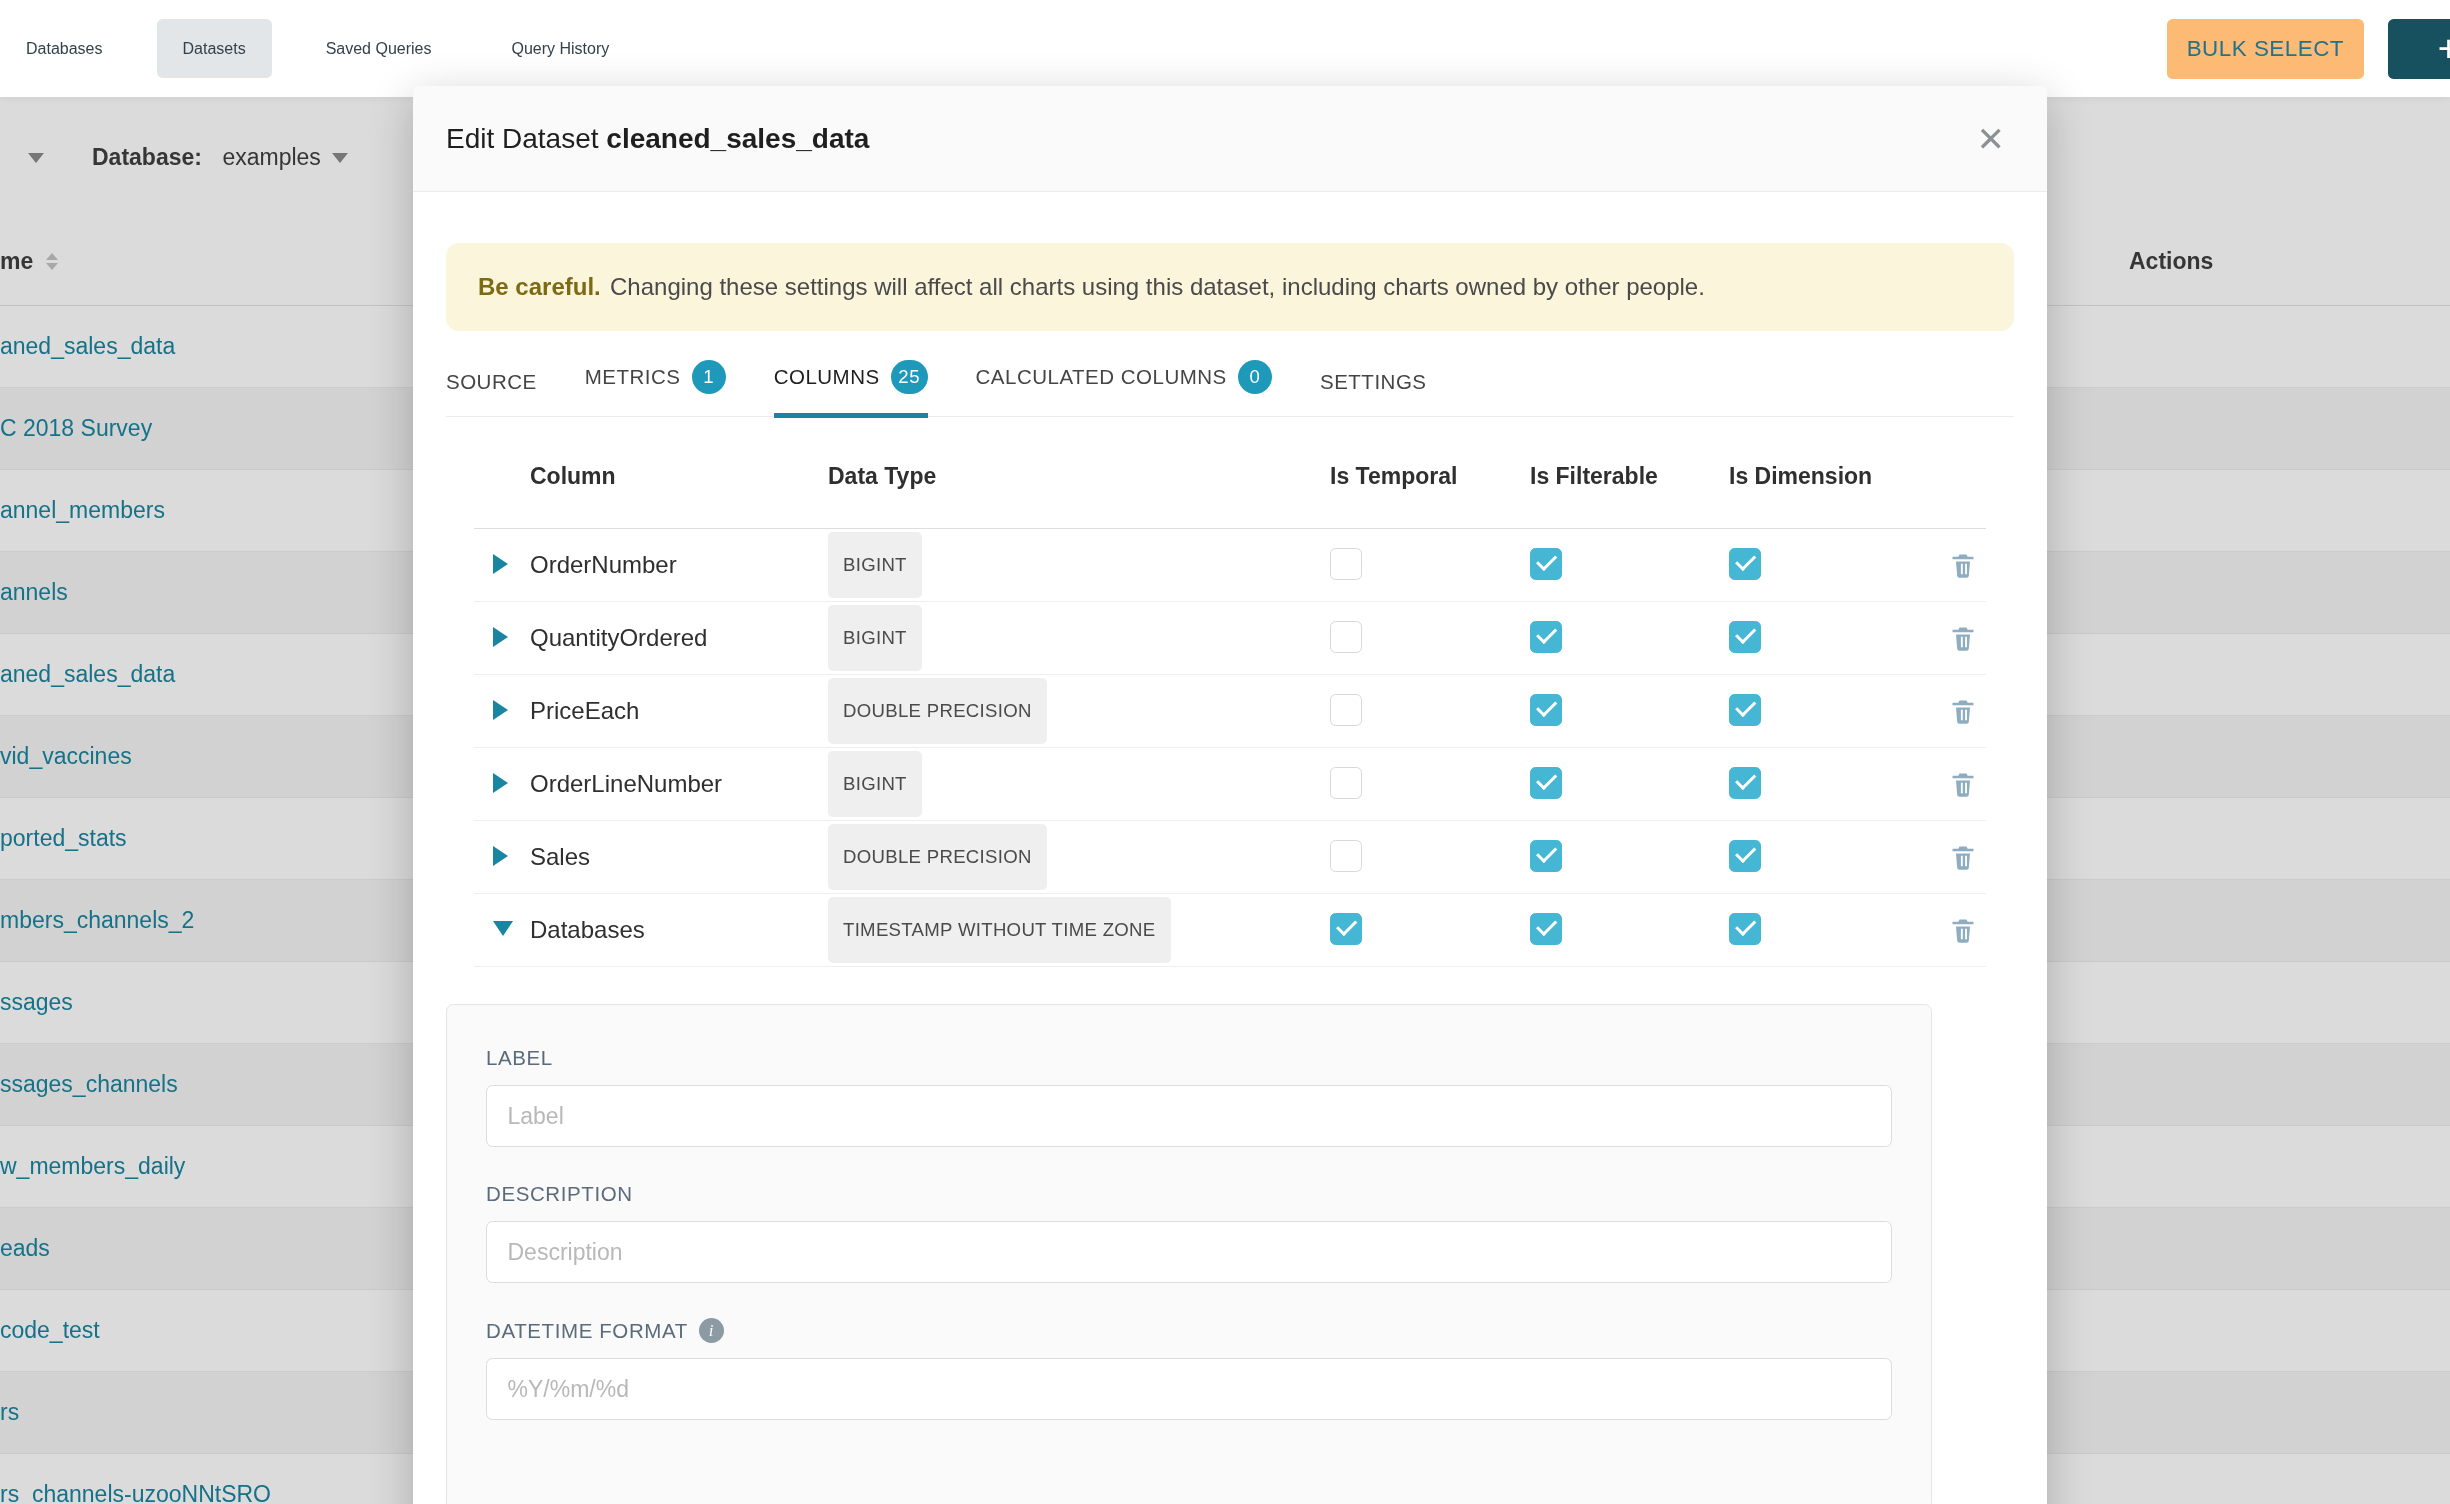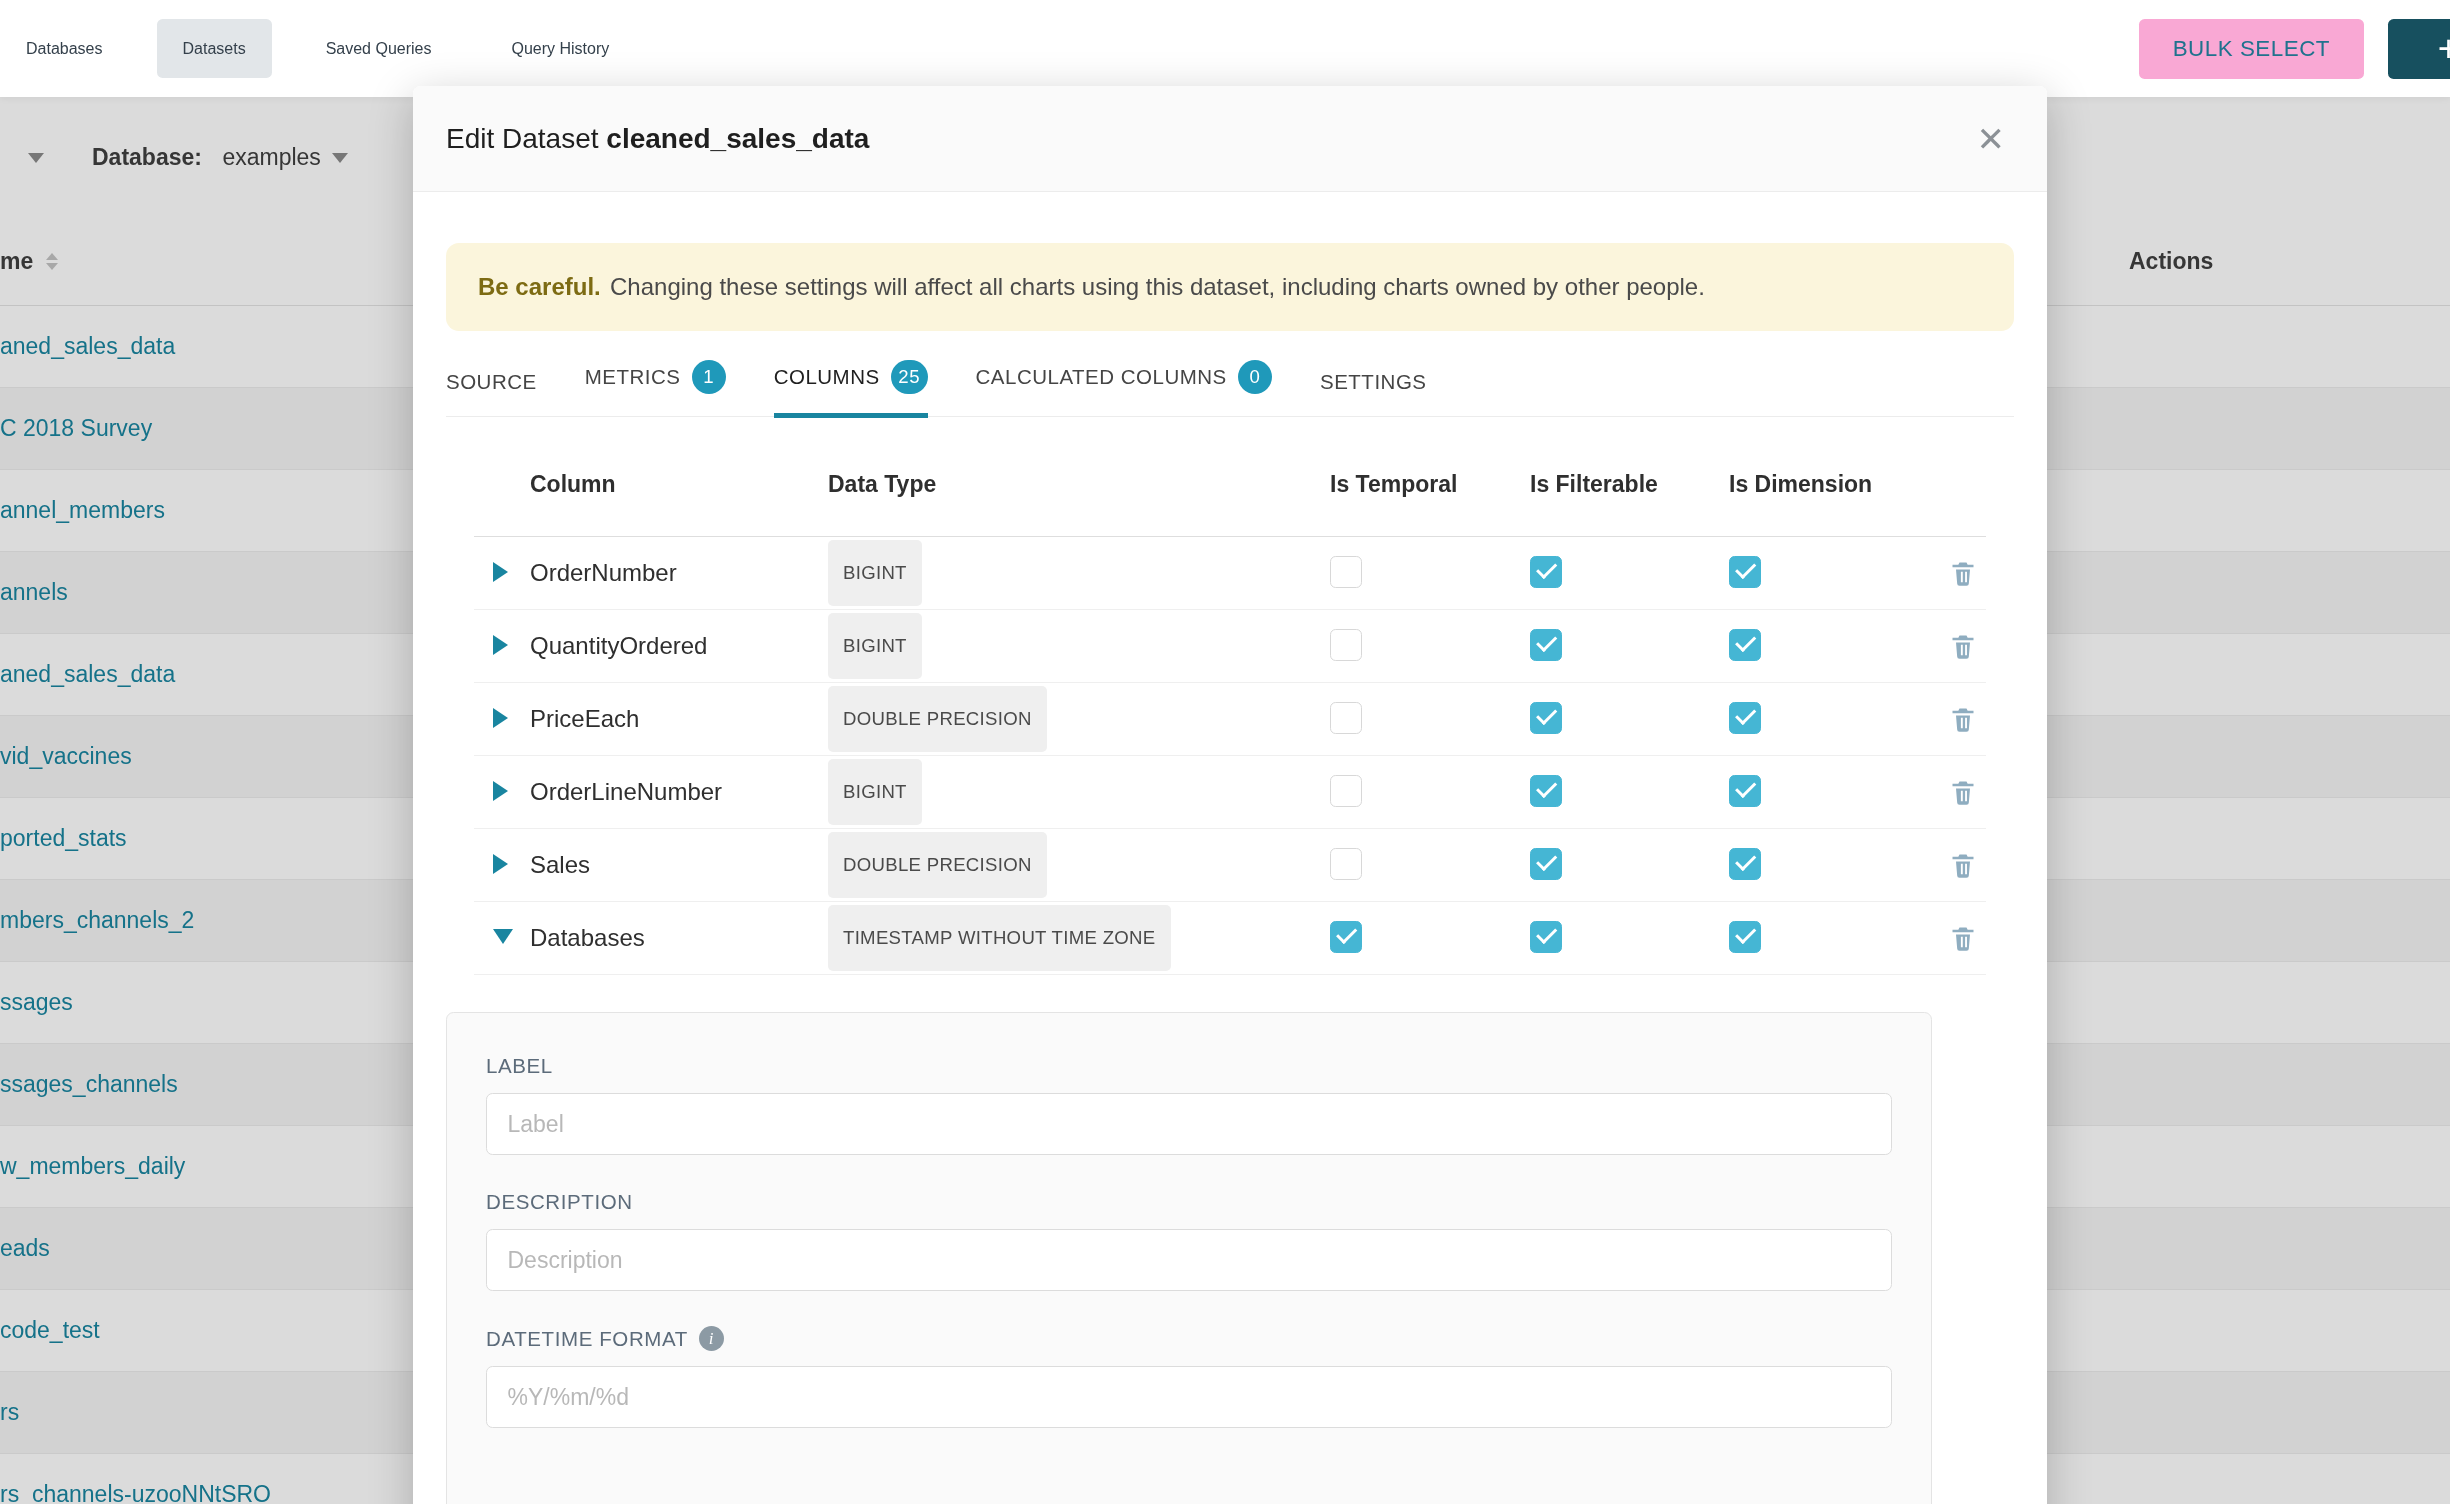--- a/index.html
+++ b/index.html
@@ -7,21 +7,21 @@
   body { font-family:"Liberation Sans", sans-serif; background:#fff; position:relative; color:#333; }
 
   
   .topnav { position:absolute; top:0; left:0; width:100%; height:97px; background:#fff;
             display:flex; align-items:center; padding-left:0; z-index:5;
             box-shadow:0 1.9px 7.5px rgba(0,0,0,.06); }
   .nav-tabs { display:flex; align-items:center; gap:28px; }
   .nav-tab { font-size:16px; color:#34404b; padding:20.5px 26px; border-radius:5.6px; white-space:nowrap; cursor:pointer; }
   .nav-tab.active { background:#e2e6e9; }
   .nav-right { margin-left:auto; display:flex; align-items:center; gap:24px; margin-right:-59px; }
-  .bulk-btn { height:60px; padding:0 34px; background:#f9a8d4; color:#20728d; font-size:22.4px;
+  .bulk-btn { height:60px; padding:0 20px; background:#fdba74; color:#20728d; font-size:22.4px;
               border:none; border-radius:5.6px; font-family:inherit; letter-spacing:0.5px; cursor:pointer; }
   .add-btn { height:60px; width:121px; background:#17505f; color:#fff; font-size:37px; border:none;
              border-radius:5.6px; cursor:pointer; font-family:inherit; }
 
   
   .bg-content { position:absolute; top:97px; left:0; right:0; bottom:0; background:#fff; }
   .filters-row { display:flex; align-items:center; height:65px; margin:28px 0 0 28px; font-size:23px; color:#3f3f3f; }
   .select-caret { width:0; height:0; border-left:8.4px solid transparent; border-right:8.4px solid transparent;
                   border-top:10.3px solid #8b8b8b; display:inline-block; }
   .db-label { font-weight:bold; margin-left:48px; }
@@ -56,21 +56,21 @@
   .banner b { color:#7d6b13; margin-right:9.3px; white-space:nowrap; }
 
   .mtabs { display:flex; align-items:flex-end; gap:48px; margin-top:26px; border-bottom:1.9px solid #ececec; height:60px; }
   .mtab { display:flex; align-items:center; gap:11.2px; font-size:20.5px; letter-spacing:0.5px; color:#454545;
           padding-bottom:22.4px; position:relative; cursor:pointer; white-space:nowrap; }
   .mtab.active { color:#1f1f1f; }
   .mtab.active::after { content:""; position:absolute; left:0; right:0; bottom:-1.9px; height:4.7px; background:#1985a0; }
   .badge { min-width:34px; height:34px; border-radius:17.7px; background:#1f99ba; color:#fff; font-size:18.6px;
            display:inline-flex; align-items:center; justify-content:center; padding:0 7.5px; }
 
-  .coltable { margin:16px 28px; }
+  .coltable { margin:8px 28px; }
   .crow { display:grid; grid-template-columns:56px 298px 502px 200px 199px 211px 1fr; align-items:center; }
   .chead { height:104px; border-bottom:1.9px solid #dedede; font-weight:bold; font-size:23px; color:#2f2f2f; }
   .cbody .crow { height:73px; border-bottom:1.9px solid #efefef; }
   .caret-cell { padding-left:18.6px; }
   .caret { display:inline-block; width:0; height:0; border-top:10.3px solid transparent;
            border-bottom:10.3px solid transparent; border-left:15px solid #1985a0; cursor:pointer; }
   .caret.down { border-left:10.3px solid transparent; border-right:10.3px solid transparent;
                 border-top:15px solid #1985a0; border-bottom:none; }
   .cname { font-size:24px; color:#2f2f2f; }
   .pill { display:inline-block; background:#efefef; border-radius:5px; padding:22px 15px; font-size:18.6px;

